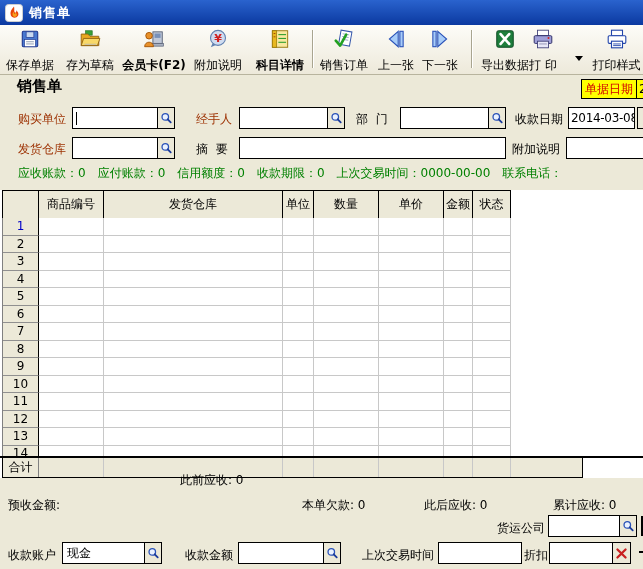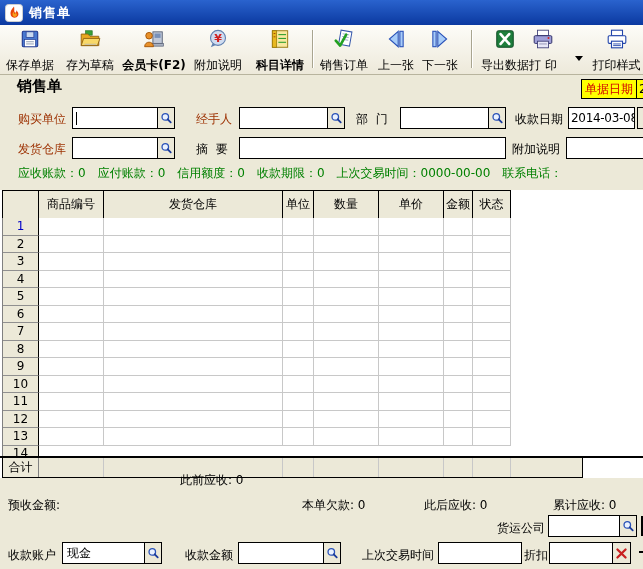--- a/index.html
+++ b/index.html
@@ -421,21 +421,21 @@
         <div class="gr">
           <div class="gn" style="width: 36px;">13</div>
           <div class="gc" style="width: 65px;"></div>
           <div class="gc" style="width: 179px;"></div>
           <div class="gc" style="width: 31px;"></div>
           <div class="gc" style="width: 65px;"></div>
           <div class="gc" style="width: 65px;"></div>
           <div class="gc" style="width: 29px;"></div>
           <div class="gc" style="width: 38px;"></div>
         </div>
-        <div class="gr gpartial" style="height: 10.5px; flex-direction: column;">
+        <div class="gr gpartial" style="height: 10.5px;">
           <div class="gn" style="width: 36px;">14</div>
           <div class="gc" style="width: 65px;"></div>
           <div class="gc" style="width: 179px;"></div>
           <div class="gc" style="width: 31px;"></div>
           <div class="gc" style="width: 65px;"></div>
           <div class="gc" style="width: 65px;"></div>
           <div class="gc" style="width: 29px;"></div>
           <div class="gc" style="width: 38px;"></div>
         </div>
       </div>

